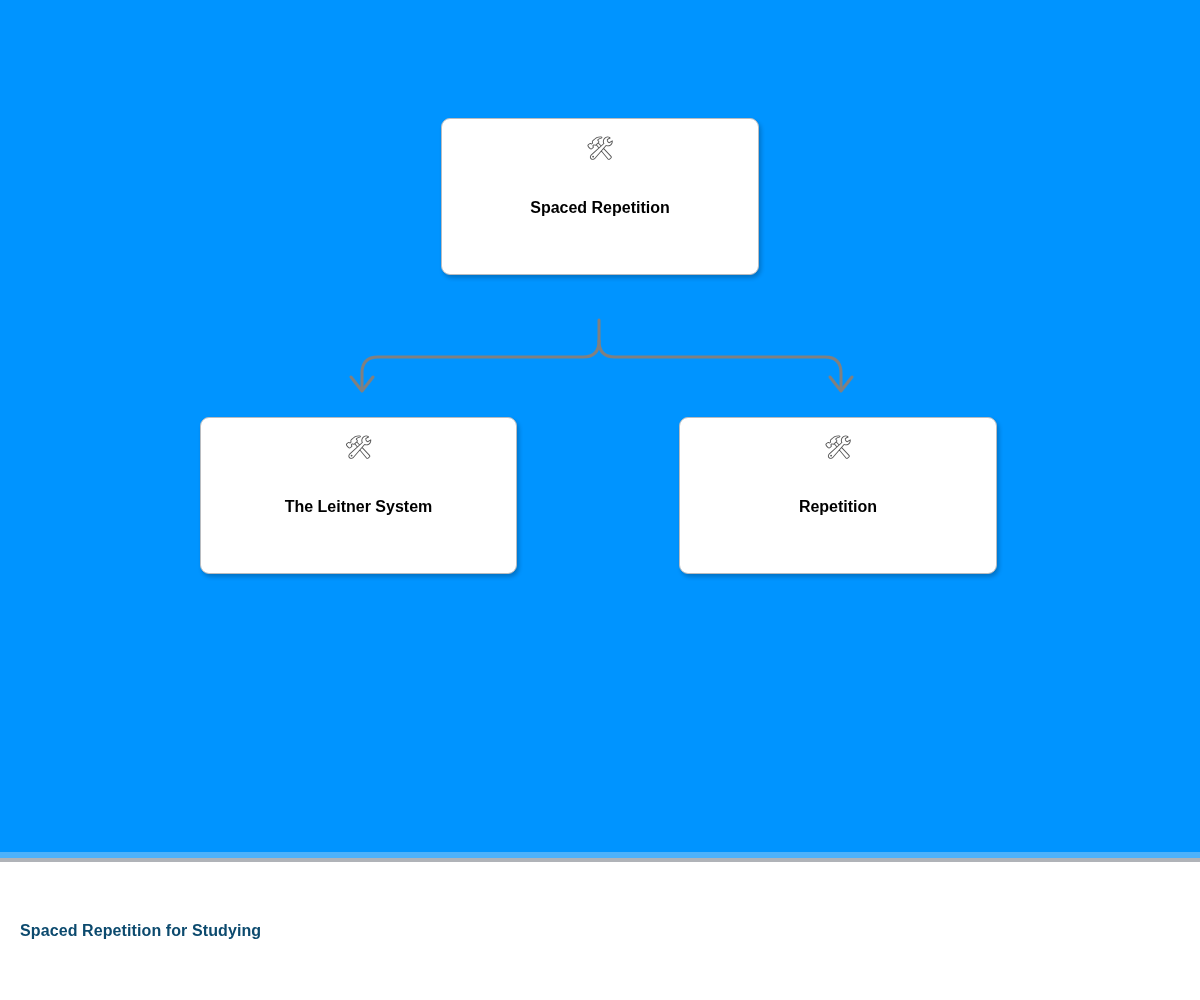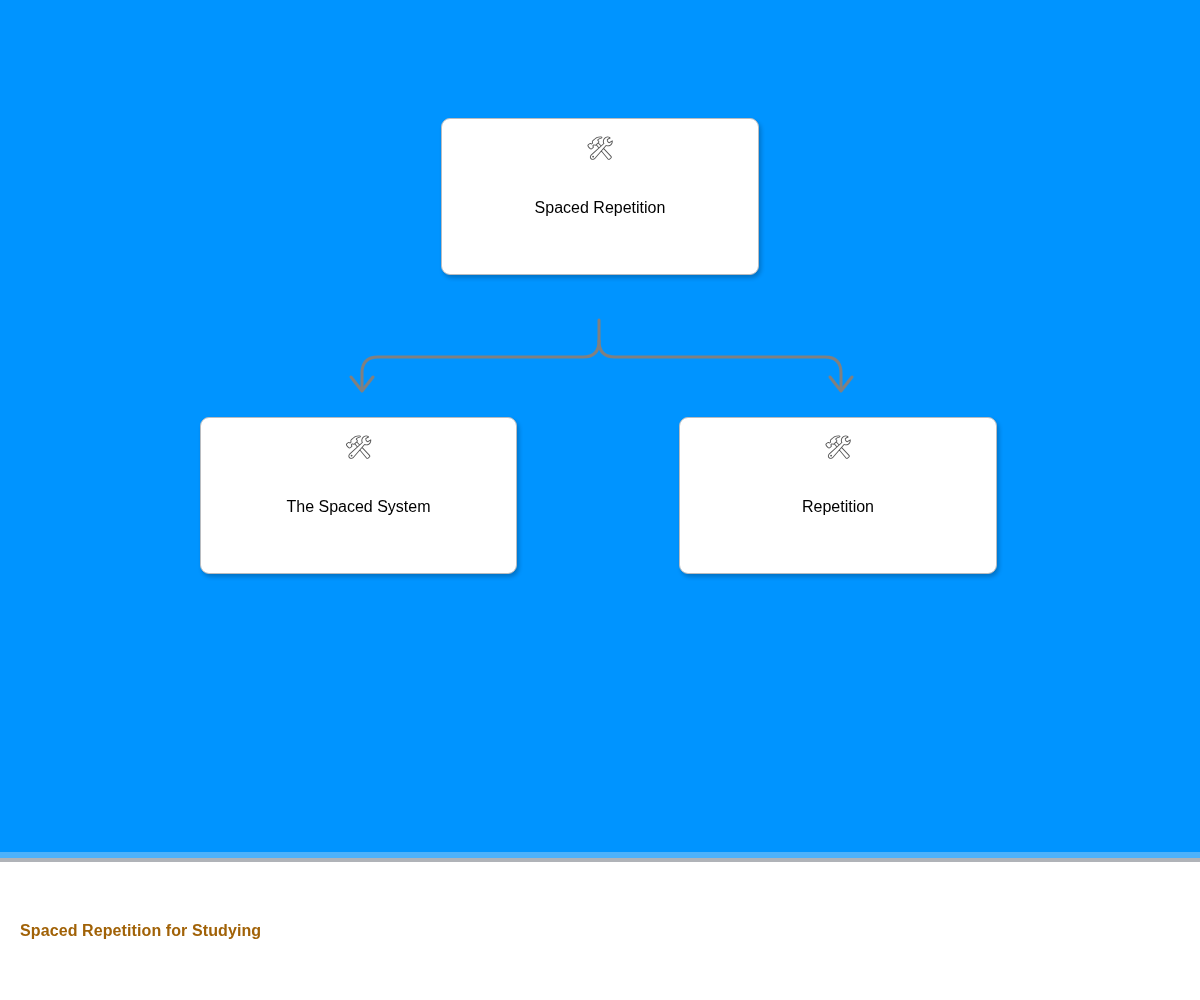--- a/index.html
+++ b/index.html
@@ -76,21 +76,21 @@
     font-size: 23px;
     line-height: 1;
     margin-top: 18px;
     height: 26px;
     display: block;
     color: #555;
   }
 
   .node-title {
     font-size: 16px;
-    font-weight: normal;
+    font-weight: bold;
     color: #000000;
     text-align: left;
     line-height: 1.25;
     padding: 0 14px;
     margin-top: 35px;
   }
 
   #node-root {
     left: 441px;
     top: 118px;
@@ -121,21 +121,21 @@
     height: 138px;
     background: #ffffff;
   }
 
   #doc-title {
     position: absolute;
     left: 20px;
     top: 922px;
     font-size: 16px;
     font-weight: bold;
-    color: #a16207;
+    color: #0c4a6e;
     letter-spacing: 0.1px;
   }
 </style>
 </head>
 <body>
 
 <div id="app">
 
   <div id="canvas">
 
@@ -152,21 +152,21 @@
       <path d="M 830 377 L 841 391 L 852 377" fill="none" stroke="#808080" stroke-width="3" stroke-linecap="round" stroke-linejoin="round"></path>
     </svg>
 
     <div class="node" id="node-root">
       <span class="node-icon">🛠</span>
       <span class="node-title">Spaced Repetition</span>
     </div>
 
     <div class="node" id="node-leitner">
       <span class="node-icon">🛠</span>
-      <span class="node-title">The Spaced System</span>
+      <span class="node-title">The Leitner System</span>
     </div>
 
     <div class="node" id="node-flashcards">
       <span class="node-icon">🛠</span>
       <span class="node-title">Repetition</span>
     </div>
 
     <div id="canvas-scrollbar"></div>
   </div>
 

